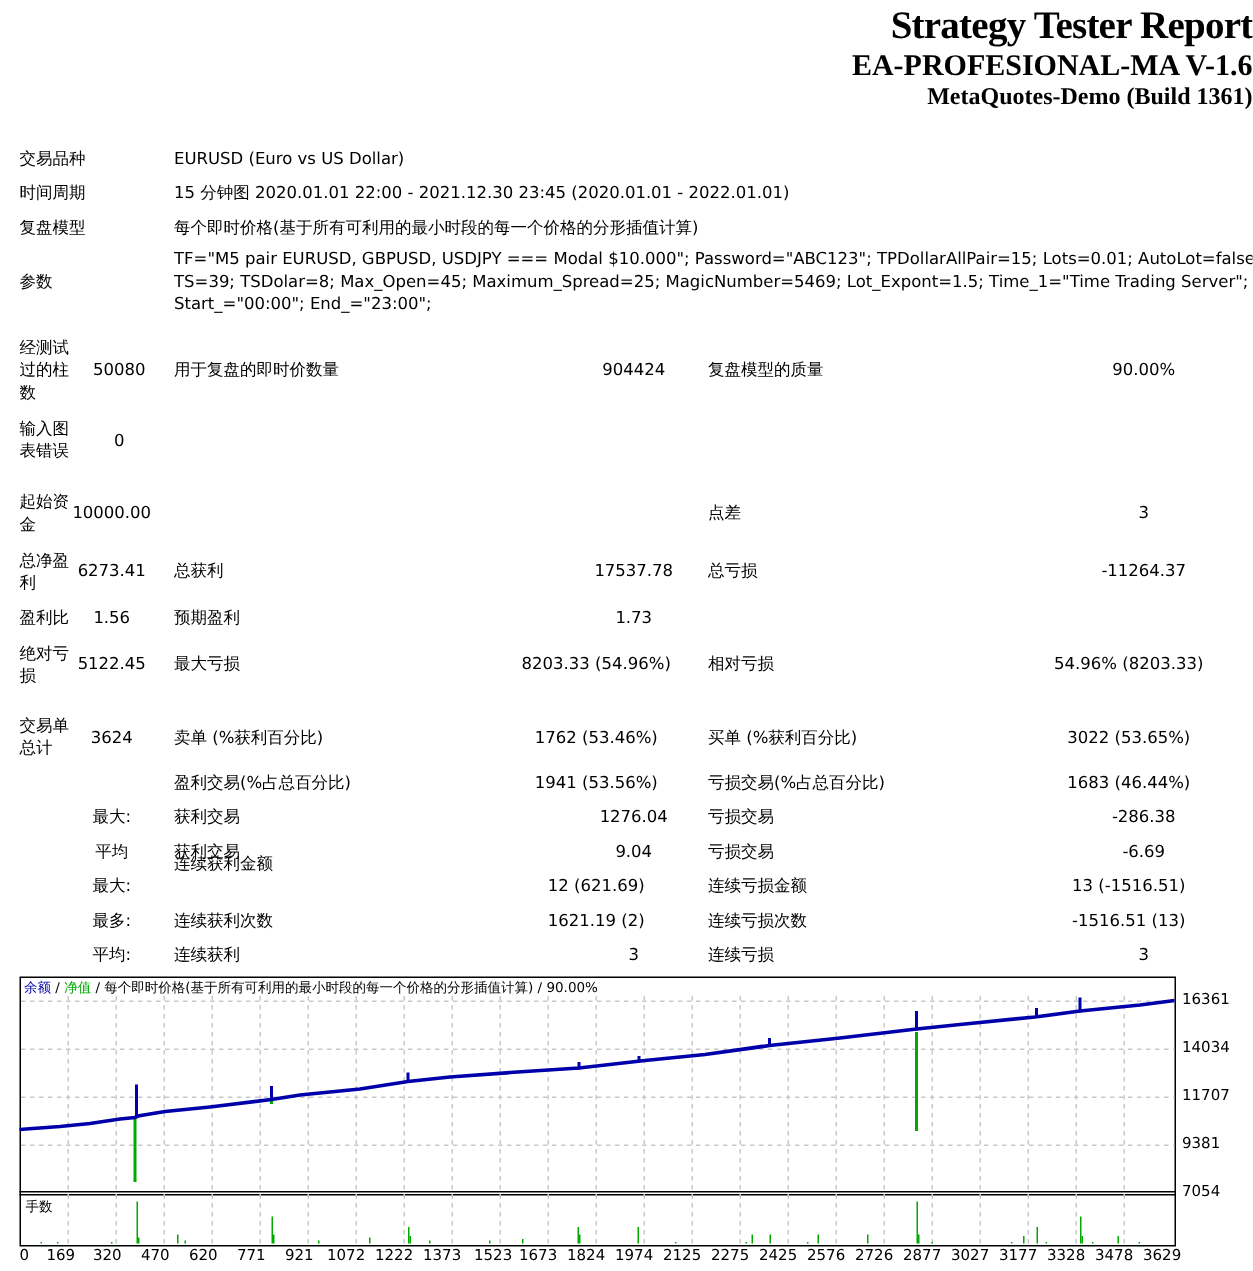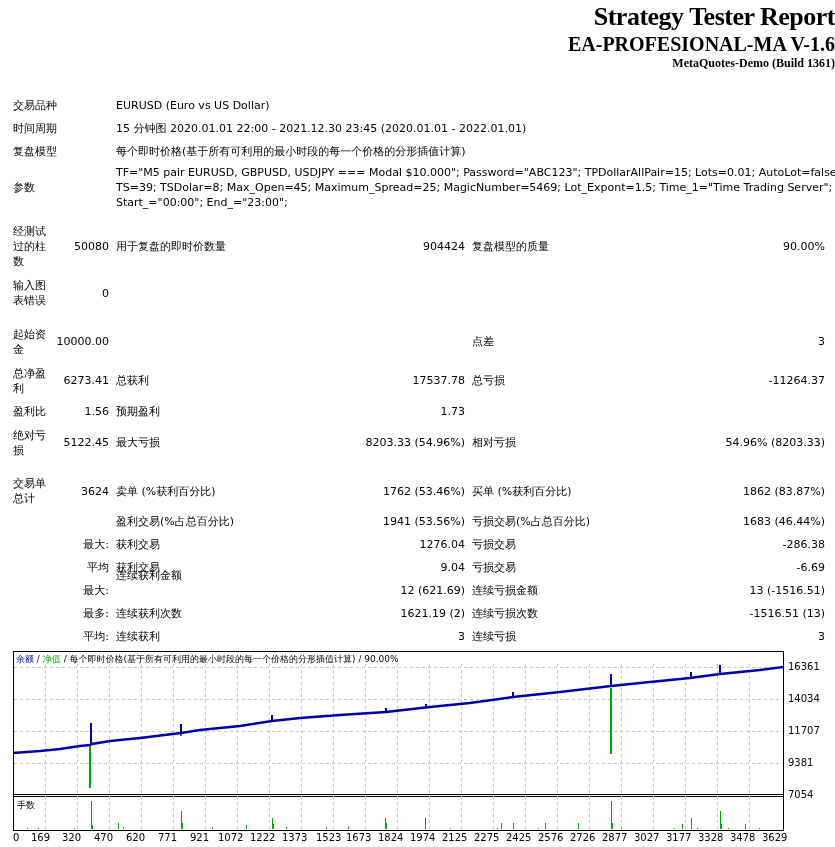--- a/index.html
+++ b/index.html
@@ -2,23 +2,23 @@
 <html><head>
 <meta charset="utf-8">
 <style>
   html, body { margin:0; padding:0; background:#ffffff; }
   body { width:835px; height:847px; position:relative; overflow:hidden;
          font-family:"DejaVu Sans", sans-serif; font-size:11px; color:#000; }
   .hdr { position:absolute; left:0; width:835px; text-align:right;
          font-family:"Liberation Serif", serif; font-weight:bold; }
   .h1 { top:2px; font-size:26px; letter-spacing:-0.5px; }
   .h2 { top:33px; font-size:20px; }
-  .h3 { top:56px; font-size:12px; }
+  .h3 { top:56px; font-size:16px; }
   .t { position:absolute; white-space:nowrap; line-height:15px; }
-  .r { text-align:right; }
+  .r { text-align:center; }
   .lbl2 { white-space:normal; width:40px; line-height:15px; }
   .axis-y { position:absolute; font-size:10px; font-family:"DejaVu Sans", sans-serif; }
   .axis-x { position:absolute; top:832px; font-size:10px; }
 </style>
 </head>
 <body>
 
 <div class="hdr h1">Strategy Tester Report</div>
 <div class="hdr h2">EA-PROFESIONAL-MA V-1.6</div>
 <div class="hdr h3">MetaQuotes-Demo (Build 1361)</div>
@@ -66,21 +66,21 @@
 <div class="t" style="left:116px;top:435px">最大亏损</div>
 <div class="t r" style="left:330px;width:135px;top:435px">8203.33 (54.96%)</div>
 <div class="t" style="left:472px;top:435px">相对亏损</div>
 <div class="t r" style="left:680px;width:145px;top:435px">54.96% (8203.33)</div>
 
 <div class="t lbl2" style="left:13px;top:476px">交易单总计</div>
 <div class="t r" style="left:40px;width:69px;top:484px">3624</div>
 <div class="t" style="left:116px;top:484px">卖单 (%获利百分比)</div>
 <div class="t r" style="left:330px;width:135px;top:484px">1762 (53.46%)</div>
 <div class="t" style="left:472px;top:484px">买单 (%获利百分比)</div>
-<div class="t r" style="left:680px;width:145px;top:484px">1862 (83.87%)</div>
+<div class="t r" style="left:680px;width:145px;top:484px">3022 (53.65%)</div>
 
 <div class="t" style="left:116px;top:514px">盈利交易(%占总百分比)</div>
 <div class="t r" style="left:330px;width:135px;top:514px">1941 (53.56%)</div>
 <div class="t" style="left:472px;top:514px">亏损交易(%占总百分比)</div>
 <div class="t r" style="left:680px;width:145px;top:514px">1683 (46.44%)</div>
 
 <div class="t r" style="left:40px;width:69px;top:537px">最大:</div>
 <div class="t" style="left:116px;top:537px">获利交易</div>
 <div class="t r" style="left:380px;width:85px;top:537px">1276.04</div>
 <div class="t" style="left:472px;top:537px">亏损交易</div>

